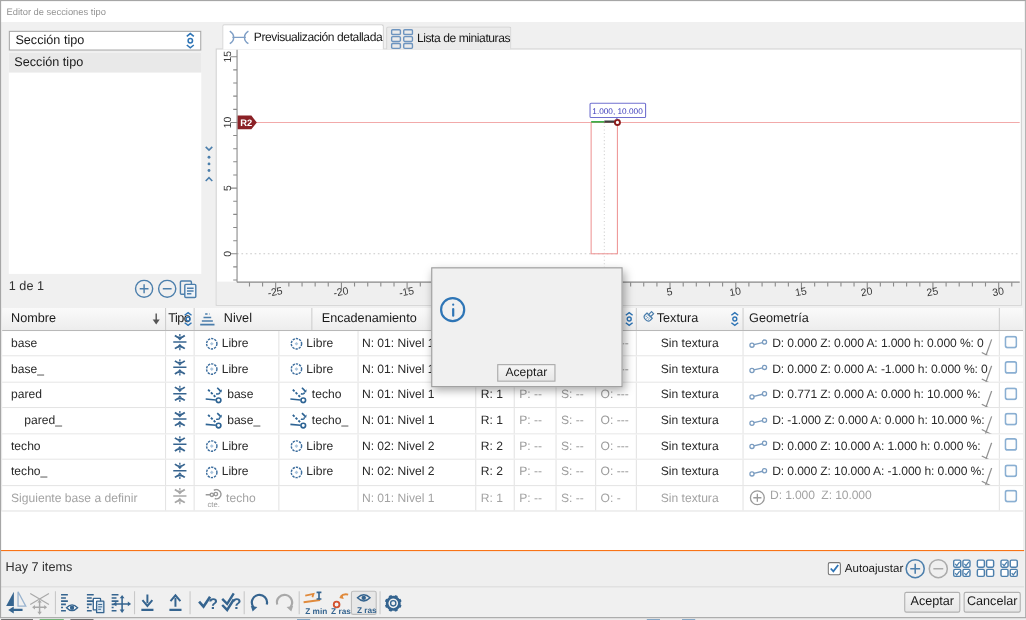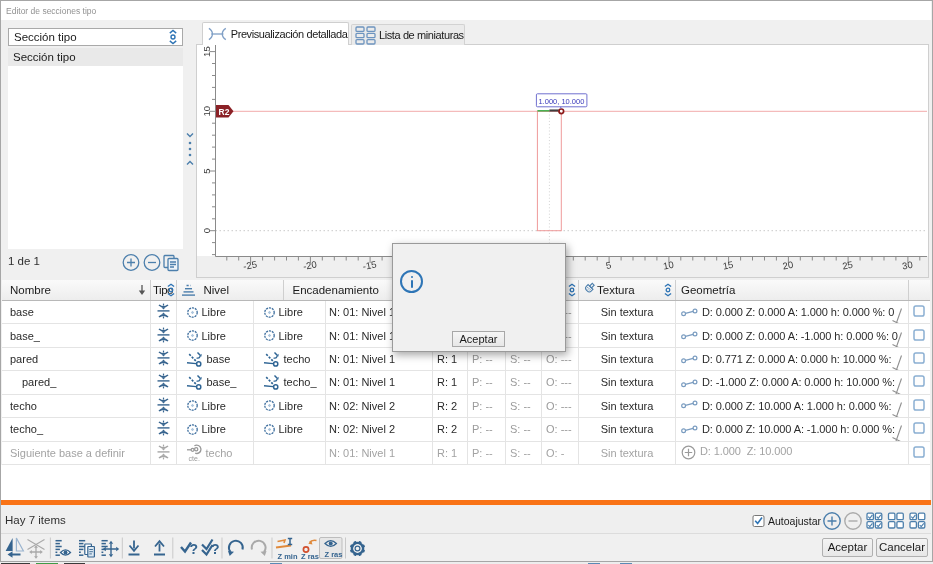--- a/index.html
+++ b/index.html
@@ -22,21 +22,21 @@
 #axisstrip { position:absolute; left:197px; top:256px; width:731px; height:21px; background:#efefef; z-index:1; }
 #plotsvg { position:absolute; left:197px; top:44px; z-index:2; }
 #tbl { position:absolute; left:2px; top:280px; width:927.5px; z-index:1; }
 .trow { display:flex; height:23.43px; background:#fff; border-bottom:1px solid #e4e4e4; font-size:11px; color:#2a2a2a; }
 .trow .c { border-right:1px solid #e4e4e4; height:100%; display:flex; align-items:center; overflow:hidden; white-space:nowrap; flex:none; }
 #thead { display:flex; height:21px; background:linear-gradient(#fafafa,#ededed); border-bottom:1px solid #b8b8b8; font-size:11.5px; color:#1a1a1a; }
 #thead .c { border-right:1px solid #cfcfcf; height:100%; display:flex; align-items:center; overflow:hidden; white-space:nowrap; flex:none; }
 .w0{width:149px;} .w1{width:25.5px;} .w2{width:77px;} .w3{width:72.5px;} .w4{width:107px;}
 .w5{width:35px;} .w6{width:38px;} .w7{width:36px;} .w8{width:37px;} .w9{width:97px;} .w10{width:232.5px;} .w11{width:21px; border-right:none !important;}
 .gray { color:#9b9b9b; }
-#haybar { position:absolute; left:0px; top:500px; width:931px; height:33px; background:#efefef; border-top:5px solid #f97316; z-index:1; }
+#haybar { position:absolute; left:0px; top:500px; width:931px; height:33px; background:#efefef; border-top:1px solid #f97316; z-index:1; }
 #hay { position:absolute; left:5px; top:9px; font-size:11.5px; color:#303030; }
 #hayicons { position:absolute; left:752px; top:0px; height:33px; display:flex; align-items:center; }
 #autolabel { font-size:10.5px; color:#1a1a1a; position:absolute; left:16px; top:10px; }
 #hplus { position:absolute; left:70px; top:3px; }
 #hayicons > svg:first-child { position:absolute; left:0; top:5px; }
 #toolbar { position:absolute; left:0px; top:533px; width:931px; height:28px; background:#f0f0f0; border-top:1px solid #dcdcdc; z-index:1; }
 #tbicons { position:absolute; left:0px; top:0px; }
 .btn { position:absolute; top:538px; height:19px; background:linear-gradient(#f4f4f4,#e7e7e7); border:1px solid #b0b0b0; border-radius:2px; font-size:11.5px; color:#1a1a1a; text-align:center; line-height:17px; z-index:1; }
 #bok { left:822px; width:51px; }
 #bcancel { left:876px; width:52px; }

